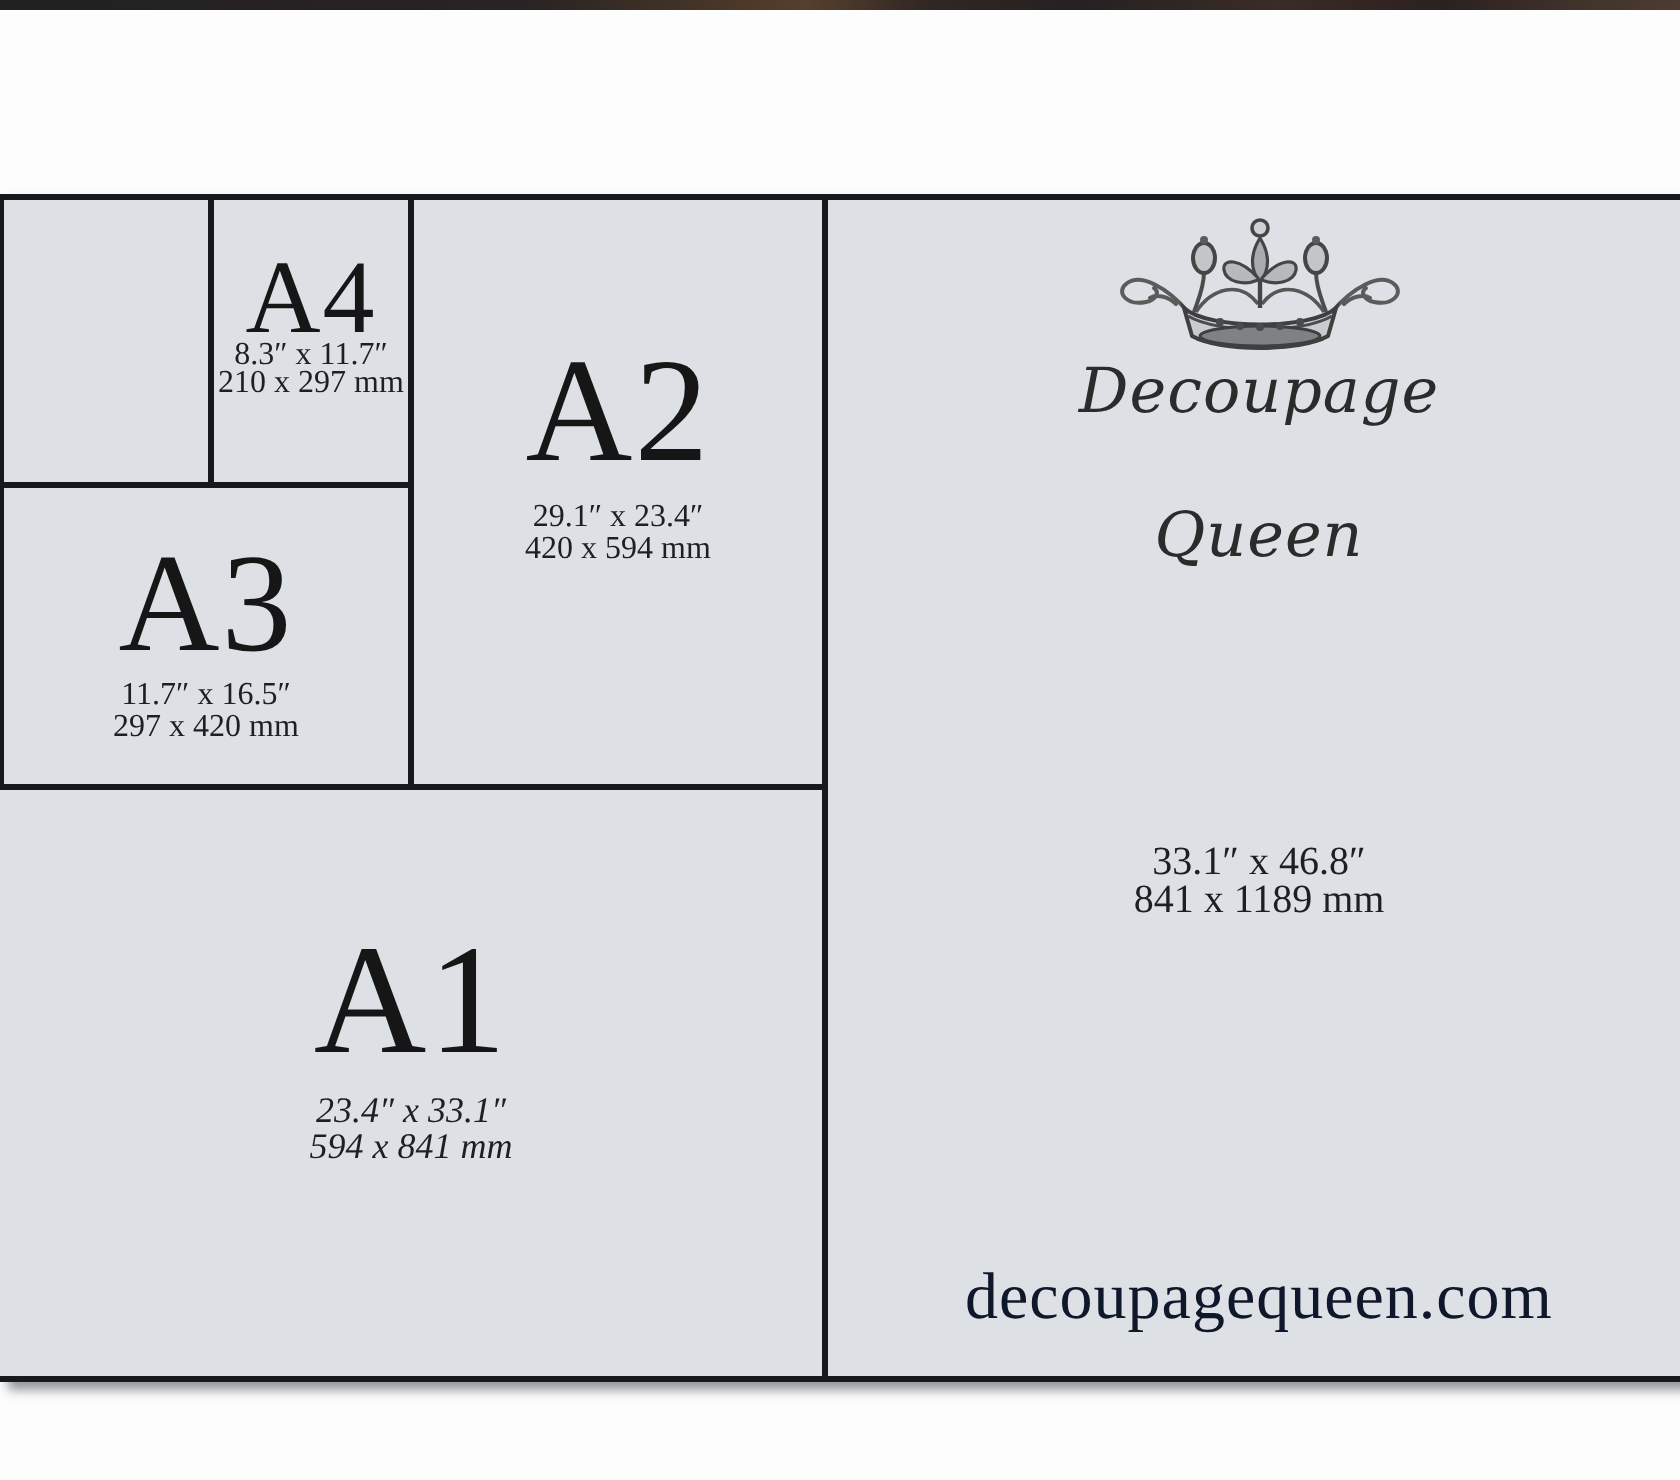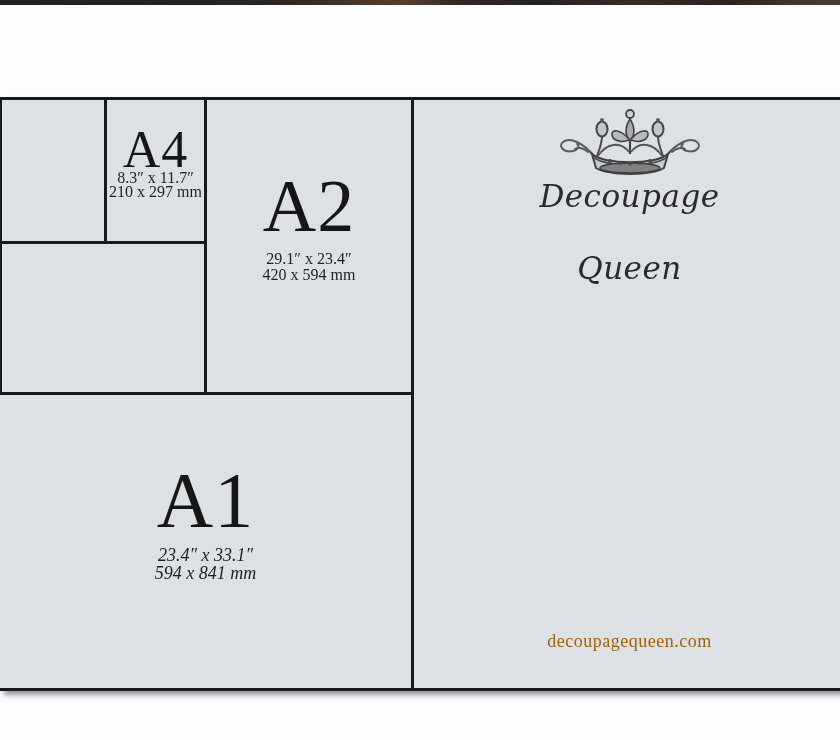--- a/index.html
+++ b/index.html
@@ -58,21 +58,21 @@
   .a0-center{position:absolute;left:11px;right:-11px;text-align:center;}
   .a0-label{top:229px;font-size:84px;}
   .a0-dims{top:322px;font-size:20px;line-height:19px;}
   .crown-wrap{top:6px;display:flex;justify-content:center;height:72px;}
   .brand-line{
     font-style:italic;color:#2b2b2b;line-height:34px;
     font-family:"DejaVu Serif","Liberation Serif",serif;
   }
   .brand-1{top:79px;font-size:31px;letter-spacing:0.5px;text-align:center;}
   .brand-2{top:114px;font-size:31px;letter-spacing:0.5px;margin-top:37px;}
-  .website{top:531px;font-size:18px;color:#a16207;letter-spacing:0.5px;font-family:Liberation Serif, serif;}
+  .website{top:531px;font-size:33px;color:#0f172a;letter-spacing:0.5px;font-family:Liberation Serif, serif;}
 </style>
 </head>
 <body>
 
 <div>
 
   <div class="top-edge"></div>
 
   <div class="sheet">
 
@@ -87,20 +87,27 @@
     </div>
 
     <div class="cell cell-a2">
       <div class="size-label a2-label">A2</div>
       <div class="size-dims a2-dims">
         <div>29.1″ x 23.4″</div>
         <div>420 x 594 mm</div>
       </div>
     </div>
 
+    <div class="cell cell-a3">
+      <div class="size-label a3-label">A3</div>
+      <div class="size-dims a3-dims">
+        <div>11.7″ x 16.5″</div>
+        <div>297 x 420 mm</div>
+      </div>
+    </div>
 
     <div class="cell cell-a1">
       <div class="size-label a1-label">A1</div>
       <div class="size-dims a1-dims">
         <div>23.4″ x 33.1″</div>
         <div>594 x 841 mm</div>
       </div>
     </div>
 
     <div class="cell cell-a0">
@@ -139,20 +146,24 @@
           <circle cx="66" cy="57" r="2" fill="#4a4a4a"></circle>
           <circle cx="76" cy="57.5" r="2" fill="#4a4a4a"></circle>
           <circle cx="86" cy="57" r="2" fill="#4a4a4a"></circle>
           <circle cx="96" cy="55" r="2" fill="#4a4a4a"></circle>
         </svg>
       </div>
 
       <div class="a0-center brand-line brand-1">Decoupage</div>
       <div class="a0-center brand-line brand-2">Queen</div>
 
+      <div class="a0-center size-dims a0-dims">
+        <div>33.1″ x 46.8″</div>
+        <div>841 x 1189 mm</div>
+      </div>
 
       <div class="a0-center website">decoupagequeen.com</div>
     </div>
 
     <div class="line v-main"></div>
     <div class="line v-a4"></div>
     <div class="line v-a2"></div>
     <div class="line h-a4"></div>
     <div class="line h-a3"></div>
     <div class="line v-left"></div>

